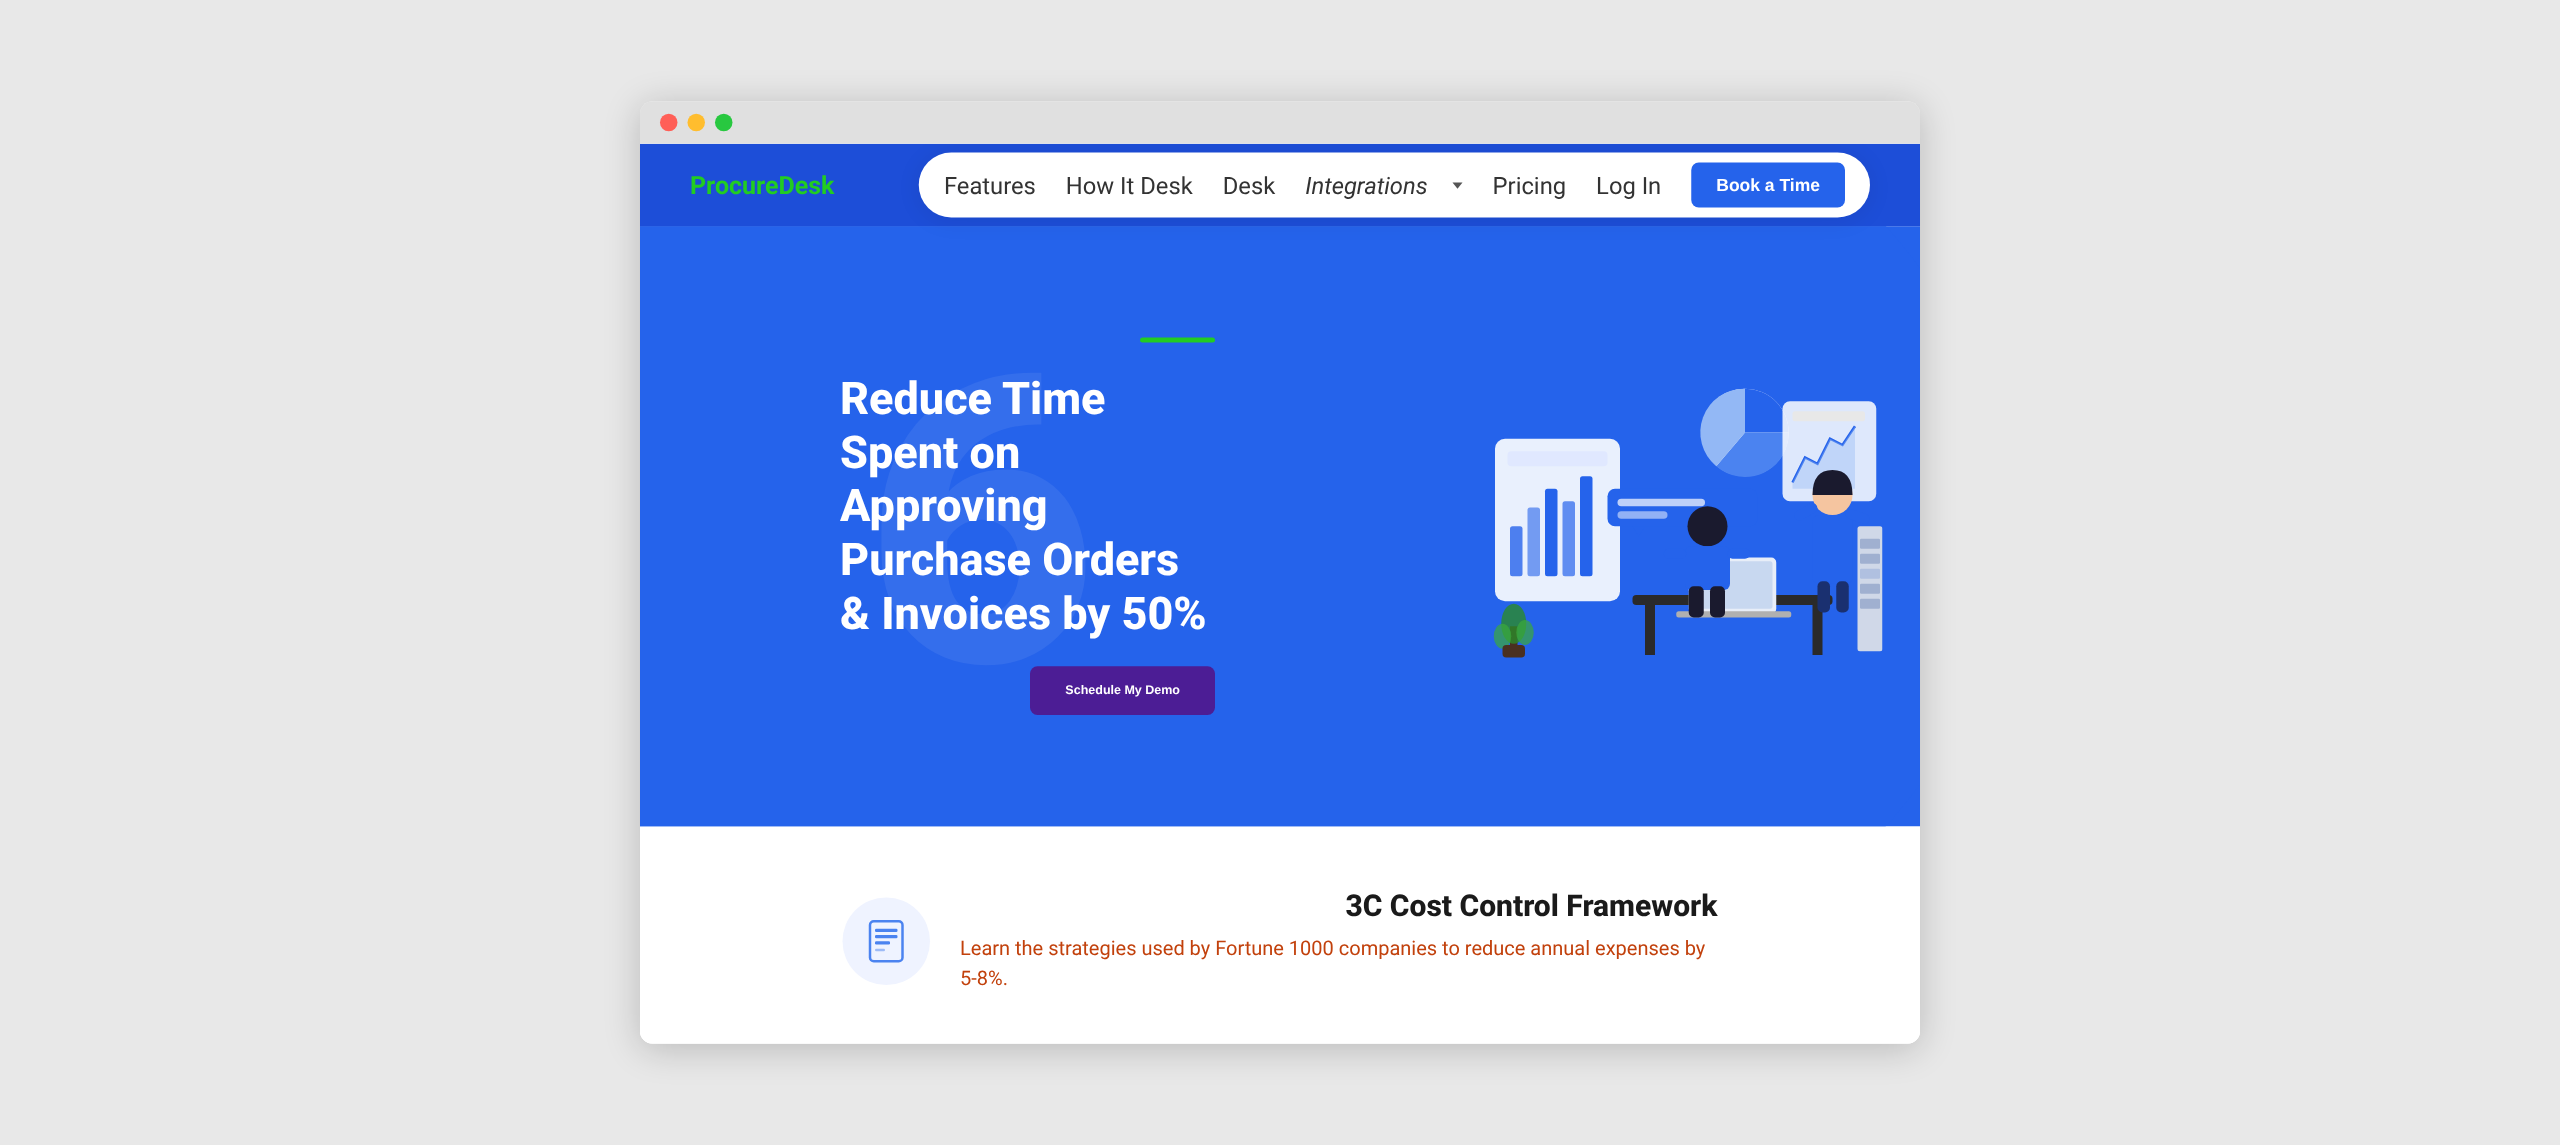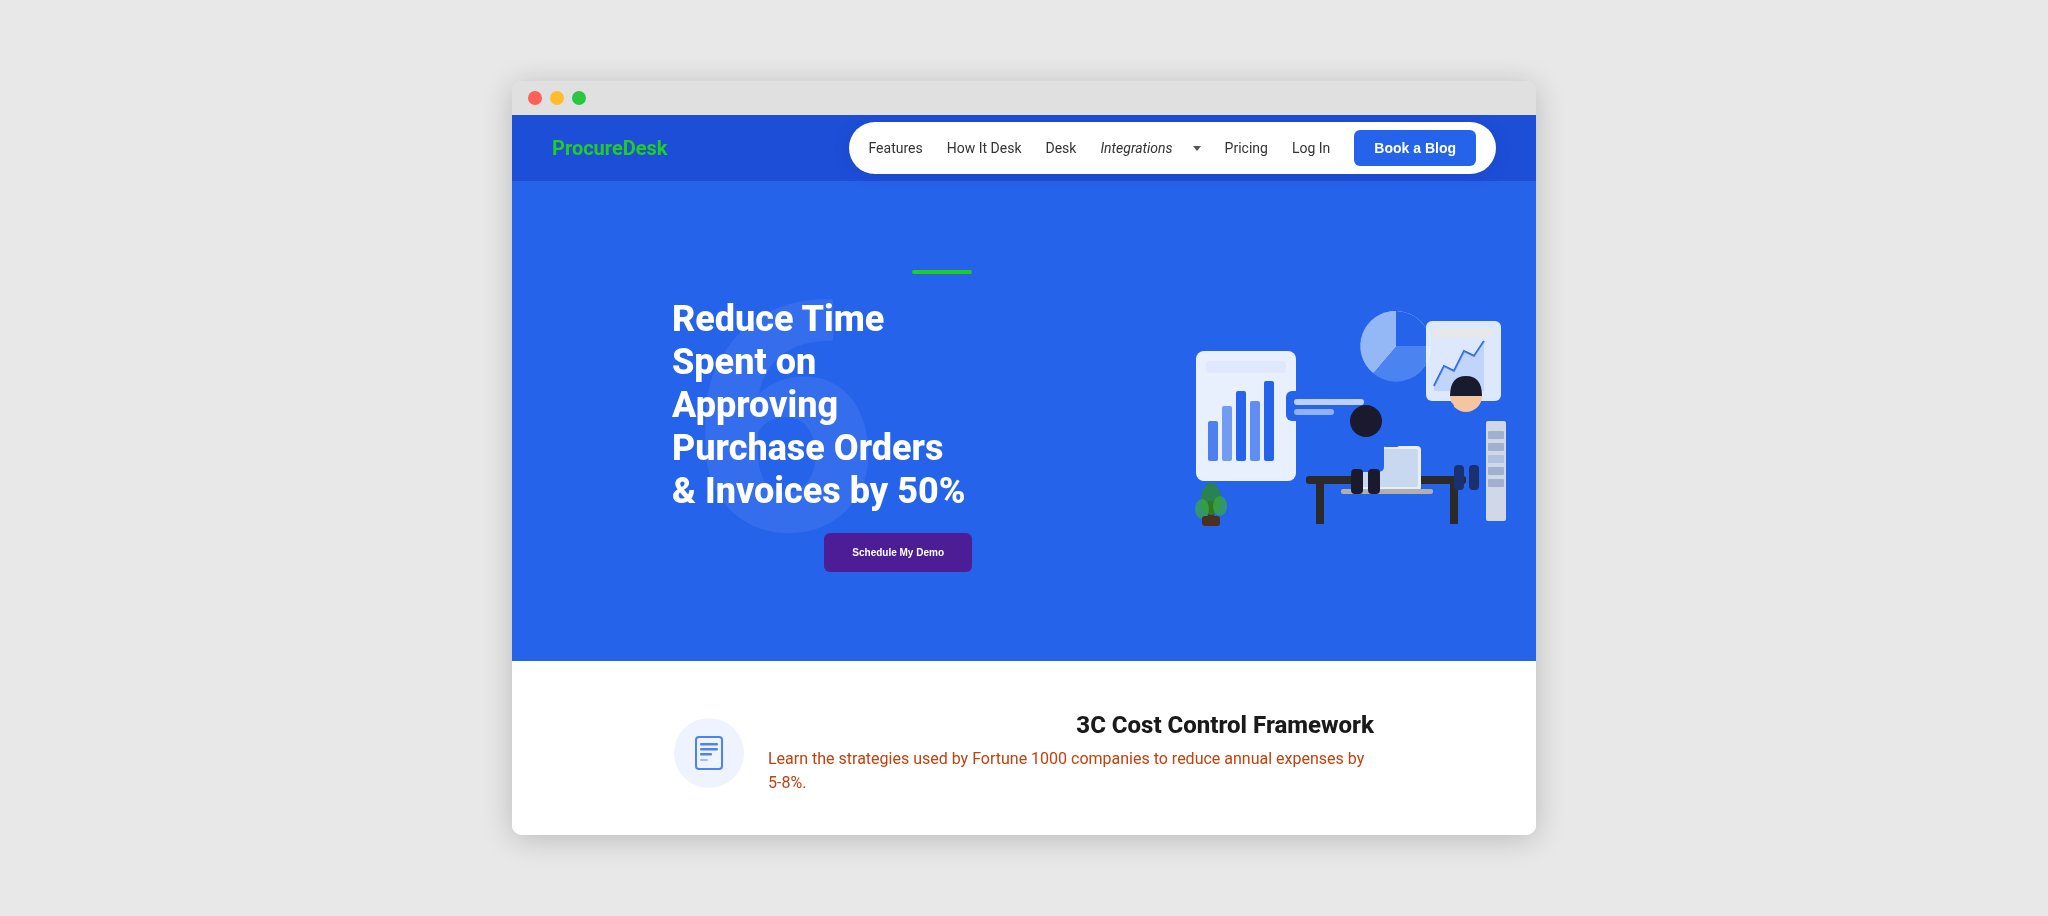--- a/index.html
+++ b/index.html
@@ -61,21 +61,21 @@
       margin-left: auto;
       background: white;
       border-radius: 50px;
       padding: 8px 20px;
       display: flex;
       align-items: center;
       gap: 24px;
       box-shadow: 0 2px 20px rgba(0,0,0,0.08);
     }
     .nav-link {
-      font-size: 14px;
+      font-size: 19px;
       color: #333;
       text-decoration: none;
       cursor: pointer;
       white-space: nowrap;
     }
     .nav-integrations {
       display: flex;
       align-items: center;
       gap: 20px;
       font-style: italic;
@@ -238,21 +238,21 @@
       <nav class="nav-wrapper">
         <a class="nav-link">Features</a>
         <a class="nav-link">How It Desk</a>
         <a class="nav-link">Desk</a>
         <a class="nav-link nav-integrations">
           <span>Integrations</span>
           <span class="chevron-down"></span>
         </a>
         <a class="nav-link">Pricing</a>
         <a class="nav-link">Log In</a>
-        <button class="btn-book-demo">Book a Blog</button>
+        <button class="btn-book-demo">Book a Time</button>
       </nav>
     </header>
 
     <section class="hero">
       <div class="hero-blue-bg"></div>
       <div class="hero-big-num">6</div>
 
       <div class="hero-content">
         <div class="hero-accent-line"></div>
         <h1 class="hero-title">Reduce Time Spent on Approving Purchase Orders &amp; Invoices by 50%</h1>

